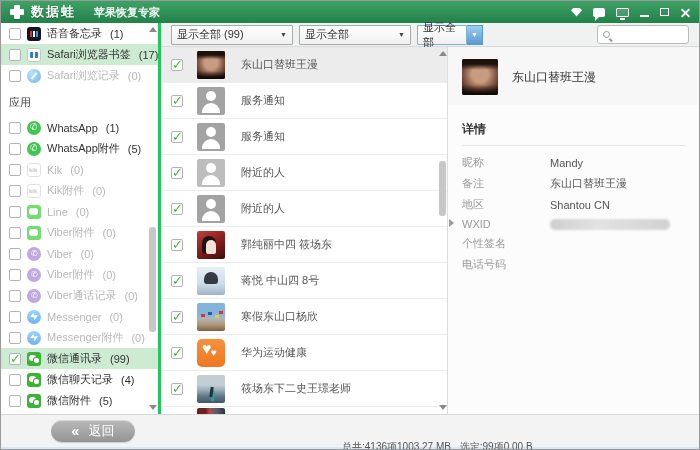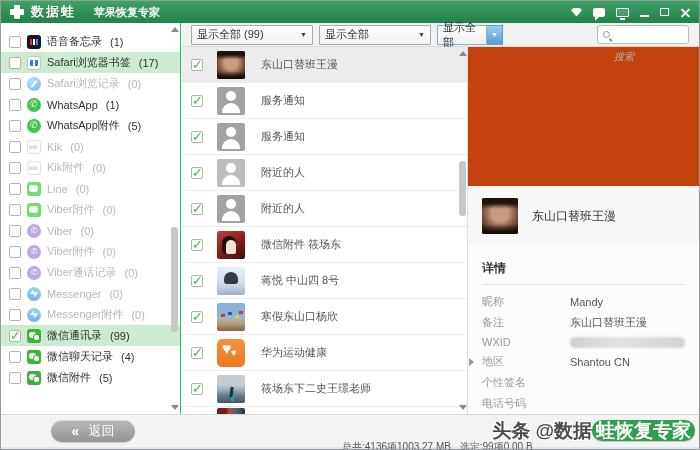--- a/index.html
+++ b/index.html
@@ -1,17 +1,17 @@
 <!DOCTYPE html>
 <html><head>
 <meta charset="utf-8">
 <style>
   html,body{margin:0;padding:0;background:#e9e9e9;}
   *{box-sizing:border-box;}
-  .window{width:700px;height:450px;position:relative;background:#c2410c;font-family:"Liberation Sans","DejaVu Sans",sans-serif;overflow:hidden;border:1px solid #9a9a9a;}
+  .window{width:700px;height:450px;position:relative;background:#0c4a6e;font-family:"Liberation Sans","DejaVu Sans",sans-serif;overflow:hidden;border:1px solid #9a9a9a;}
 
   
   .titlebar{height:22px;background:linear-gradient(#3ea266,#23814a);display:flex;align-items:center;padding:0 8px;color:#fff;}
   .logo-cross{position:relative;width:16px;height:16px;flex:none;}
   .logo-cross::before{content:"";position:absolute;left:5px;top:1px;width:6px;height:14px;background:#fff;border-radius:1px;box-shadow:0 1px 1px rgba(0,0,0,.25);}
   .logo-cross::after{content:"";position:absolute;left:1px;top:5px;width:14px;height:6px;background:#fff;border-radius:1px;}
   .app-name{font-size:13px;font-weight:bold;margin-left:6px;letter-spacing:2px;text-shadow:0 1px 1px rgba(0,0,0,.3);}
   .app-sub{font-size:11px;margin-left:18px;font-weight:bold;opacity:.95;}
   .tb-icons{margin-left:auto;display:flex;gap:11px;align-items:center;}
   .ticon{display:inline-block;}
@@ -22,21 +22,21 @@
   .screen-share-icon::after{content:"";position:absolute;left:3px;bottom:-4px;width:5px;height:2px;background:#fff;}
   .minimize-button{width:9px;height:2px;background:#fff;margin-top:7px;}
   .maximize-button{width:9px;height:8px;border:1.5px solid #fff;}
   .close-button{position:relative;width:11px;height:11px;}
   .close-button::before,.close-button::after{content:"";position:absolute;top:5px;left:0;width:11px;height:2px;background:#fff;}
   .close-button::before{transform:rotate(45deg);}
   .close-button::after{transform:rotate(-45deg);}
 
   
   .main{display:flex;height:391px;}
-  .sidebar{width:180px;border-right:1px solid #22c55e;position:relative;font-size:11px;padding-top:8px;overflow:hidden;background:#fff;flex:none;}
+  .sidebar{width:160px;border-right:3px solid #22c55e;position:relative;font-size:11px;padding-top:0;overflow:hidden;background:#fff;flex:none;}
   .side-item{height:21px;display:flex;align-items:center;padding:0 14px 0 8px;gap:6px;cursor:default;}
   .side-item.hl{background:#cdebd2;}
   .side-item .slabel{color:#333;white-space:nowrap;}
   .side-item .scount{color:#333;margin-left:2px;}
   .side-item.disabled .slabel,.side-item.disabled .scount{color:#b8b8b8;}
   .side-item.disabled .sicon{opacity:.55;}
   .side-header{padding:9px 0 7px 8px;color:#444;}
 
   .cb{width:12px;height:12px;background:#fff;border:1px solid #b3b3b3;border-radius:2px;position:relative;flex:none;}
   .cb.checked::after{content:"✓";position:absolute;left:0;top:-3px;color:#43b93e;font-size:13px;font-weight:bold;}
@@ -81,21 +81,21 @@
   .dd2{width:112px;margin-left:6px;}
   .dd3wrap{display:flex;margin-left:6px;}
   .dd3{width:50px;border-color:#7db4dc;}
   .dd3-btn{width:16px;height:20px;background:linear-gradient(#9dcdf0,#5b9bd0);border:1px solid #5b9bd0;border-left:none;color:#fff;font-size:7px;display:flex;align-items:center;justify-content:center;}
   .search{margin-left:auto;margin-right:4px;display:flex;align-items:center;width:92px;height:19px;border:1px solid #bbb;border-radius:3px;background:#fff;padding:0 5px;gap:4px;}
   .mag-icon{width:7px;height:7px;border:1.5px solid #999;border-radius:50%;position:relative;flex:none;}
   .mag-icon::after{content:"";position:absolute;left:6px;top:6px;width:4px;height:1.5px;background:#999;transform:rotate(45deg);transform-origin:0 0;}
   .search input{border:none;outline:none;width:100%;font-size:10px;font-style:italic;color:#666;background:transparent;padding:0;margin-top:44px;}
   .search input::placeholder{color:#b5b5b5;font-style:italic;}
 
-  .content{flex:1;display:flex;min-height:0;align-items:flex-end;}
+  .content{flex:1;display:flex;min-height:0;}
   
   .list{width:287px;border-right:1px solid #ddd;position:relative;overflow:hidden;flex:none;background:#fff;}
   .row{height:36px;display:flex;align-items:center;padding:0 16px 0 10px;border-bottom:1px solid #ededed;}
   .row.sel{background:#ececec;}
   .row .cb{margin-right:14px;}
   .av{width:28px;height:28px;border-radius:2px;position:relative;overflow:hidden;flex:none;margin-right:16px;}
   .cname{font-size:11px;color:#555;white-space:nowrap;overflow:hidden;}
   .row.partial{height:7px;overflow:hidden;align-items:flex-start;padding-top:1px;border-bottom:none;}
   .row.partial .cb{visibility:hidden;}
 
@@ -178,20 +178,21 @@
     <span class="slabel">Safari浏览器书签</span>
     <span class="scount">(17)</span>
   </div>
           <div class="side-item disabled">
     <span class="cb"></span>
     <span class="sicon ic-safari-history-icon"></span>
     <span class="slabel">Safari浏览记录</span>
     <span class="scount">(0)</span>
   </div>
         </div>
+      <div class="side-header">应用</div>
       <div id="side-app">
           <div class="side-item">
     <span class="cb"></span>
     <span class="sicon ic-whatsapp-icon"></span>
     <span class="slabel">WhatsApp</span>
     <span class="scount">(1)</span>
   </div>
           <div class="side-item">
     <span class="cb"></span>
     <span class="sicon ic-whatsapp-icon"></span>
@@ -326,21 +327,21 @@
     <span class="cname">附近的人</span>
   </div>
               <div class="row">
     <span class="cb checked"></span>
     <span class="av av-silhouette"></span>
     <span class="cname">附近的人</span>
   </div>
               <div class="row">
     <span class="cb checked"></span>
     <span class="av av-art-red"></span>
-    <span class="cname">微信附件 筱场东</span>
+    <span class="cname">郭纯丽中四 筱场东</span>
   </div>
               <div class="row">
     <span class="cb checked"></span>
     <span class="av av-art-blue"></span>
     <span class="cname">蒋悦 中山四 8号</span>
   </div>
               <div class="row">
     <span class="cb checked"></span>
     <span class="av av-photo-flags"></span>
     <span class="cname">寒假东山口杨欣</span>
@@ -379,26 +380,26 @@
           <div class="d-fields" id="detail-fields">
               <div class="d-field">
     <span class="d-label">昵称</span>
     <span class="d-value">Mandy</span>
   </div>
               <div class="d-field">
     <span class="d-label">备注</span>
     <span class="d-value">东山口替班王漫</span>
   </div>
               <div class="d-field">
+    <span class="d-label">地区</span>
+    <span class="d-value">Shantou CN</span>
+  </div>
+              <div class="d-field">
     <span class="d-label">WXID</span>
     <span class="d-value redact"></span>
-  </div>
-              <div class="d-field">
-    <span class="d-label">地区</span>
-    <span class="d-value">Shantou CN</span>
   </div>
               <div class="d-field">
     <span class="d-label">个性签名</span>
     <span class="d-value"></span>
   </div>
               <div class="d-field">
     <span class="d-label">电话号码</span>
     <span class="d-value"></span>
   </div>
             </div>
@@ -410,19 +411,16 @@
 
   <div class="footer">
     <div class="back-btn">
       <span class="back-chev">«</span>
       <span>返回</span>
     </div>
     <div class="status">
       <span>总共:4136项1003.27 MB</span>
       <span>选定:99项0.00 B</span>
     </div>
-    <div class="watermark">
-      <span>头条 @数据</span><span class="wm-hl">蛙恢复专家</span>
-    </div>
   </div>
   <div class="bottom-strip"></div>
 
 </div>
 
 </body></html>

